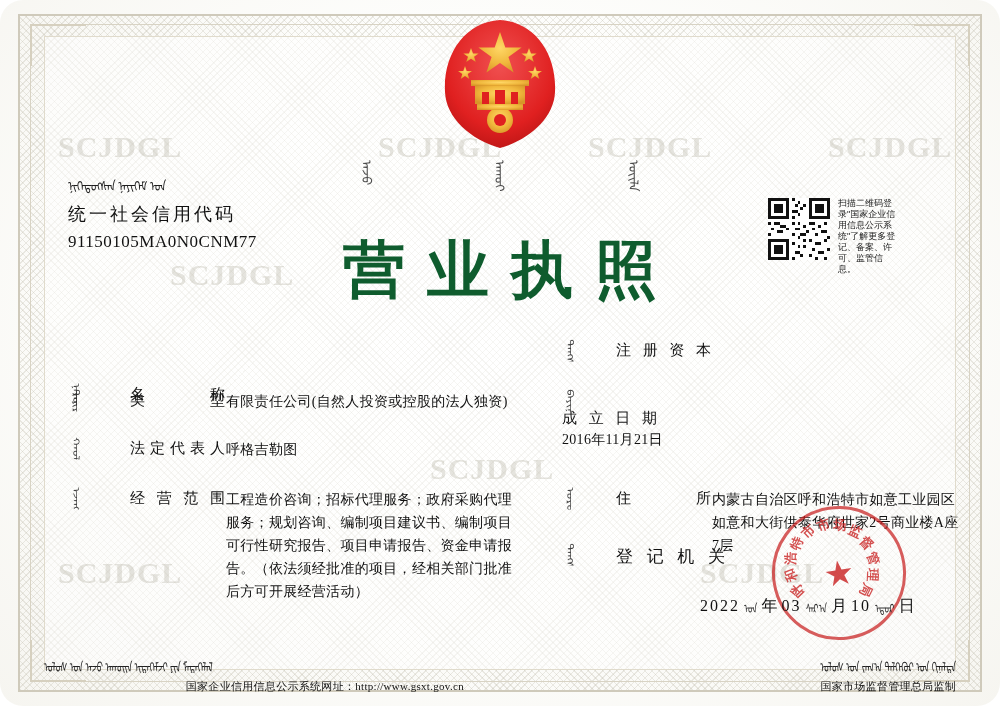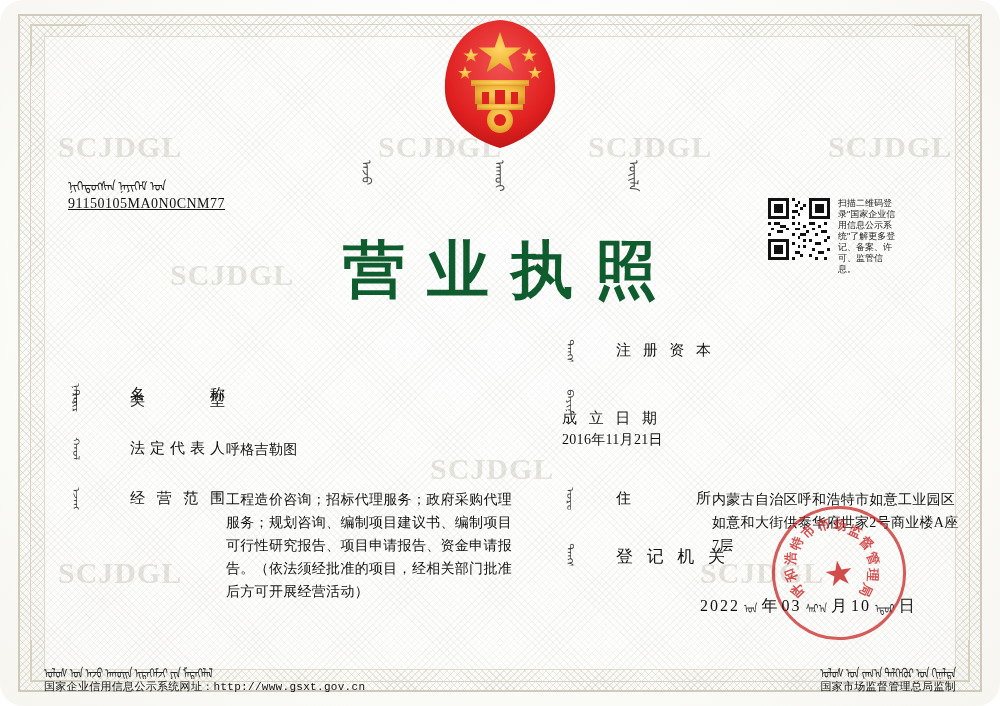--- a/index.html
+++ b/index.html
@@ -126,26 +126,25 @@
   }
   .code-label {
     font-size: 18px;
     color: #111;
     letter-spacing: 3px;
     margin-top: 6px;
     font-family: "Liberation Serif", serif;
     font-weight: 500;
   }
   .code-value {
-    font-size: 14px;
+    font-size: 17px;
     color: #111;
-    margin-top: 0;
+    margin-top: 6px;
     letter-spacing: 0.5px;
     font-family: "Liberation Serif", serif;
-    text-decoration: underline;
   }
 
   .title-mong-row {
     position: absolute;
     left: 300px;
     top: 160px;
     width: 400px;
     height: 55px;
     display: flex;
     justify-content: space-around;
@@ -285,23 +284,24 @@
     transform: scaleY(1.5);
     transform-origin: left bottom;
     height: 14px;
     white-space: nowrap;
     overflow: hidden;
   }
   .footer-right .footer-mong { transform-origin: right bottom; }
   .footer-text {
     font-size: 11px;
     color: #111;
-    font-family: Liberation Mono, monospace;
-    margin-top: 0;
+    font-family: Liberation Serif, serif;
+    margin-top: 6px;
     letter-spacing: 0.3px;
+    text-align: right;
   }
 </style>
 </head>
 <body>
 
 <div class="license">
 
   <div class="border-outer"></div>
   <div class="border-mid"></div>
   <div class="border-inner"></div>
@@ -423,20 +423,21 @@
         <rect x="11" y="19" width="1" height="1"></rect>
           <rect x="12" y="16" width="1" height="1"></rect>
         <rect x="12" y="14" width="1" height="1"></rect>
       </g>
     </svg>
   </div>
   <div class="qr-note">扫描二维码登录"国家企业信用信息公示系统"了解更多登记、备案、许可、监管信息。</div>
 
   <div class="code-block">
     <div class="code-mong">ᠨᠢᠭᠡᠳᠦᠭᠰᠡᠨ ᠨᠡᠶᠢᠭᠡᠮ ᠤᠨ</div>
+    <div class="code-label">统一社会信用代码</div>
     <div class="code-value">91150105MA0N0CNM77</div>
   </div>
 
   <div class="title-mong-row">
     <div class="mong">ᠠᠵᠤ</div>
     <div class="mong">ᠠᠬᠤᠢ</div>
     <div class="mong">ᠦᠢᠯᠡ</div>
   </div>
 
   <div class="big-title">营业执照</div>
@@ -444,20 +445,21 @@
   <div class="fields">
 
     <div class="field" style="left:68px; top:340px; width:470px;margin-top:44px;">
       <div class="mong f-mong">ᠨᠡᠷᠡᠶᠢᠳᠦᠯ</div>
       <div class="f-label">名称</div>
     </div>
 
     <div class="field" style="left:68px; top:390px; width:480px;">
       <div class="mong f-mong">ᠲᠥᠷᠥᠯ</div>
       <div class="f-label">类型</div>
+      <div class="f-value">有限责任公司(自然人投资或控股的法人独资)</div>
     </div>
 
     <div class="field" style="left:68px; top:438px; width:470px;">
       <div class="mong f-mong">ᠬᠠᠤᠯᠢ ᠶᠢᠨ</div>
       <div class="f-label">法定代表人</div>
       <div class="f-value">呼格吉勒图</div>
     </div>
 
     <div class="field" style="left:68px; top:488px; width:470px;">
       <div class="mong f-mong">ᠡᠵᠡᠩᠨᠡᠯᠲᠡ</div>

